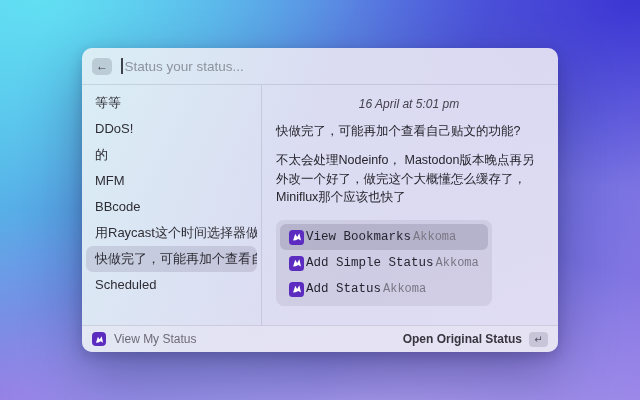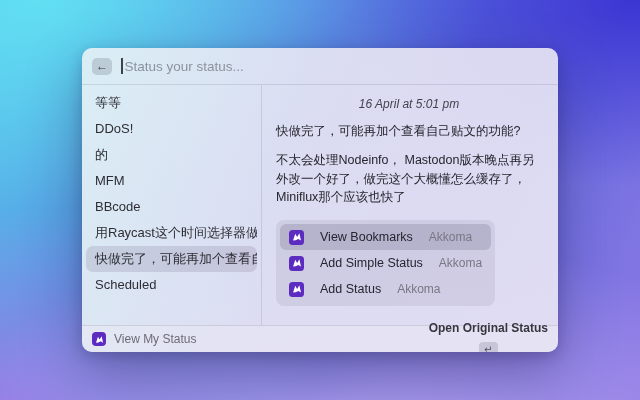--- a/index.html
+++ b/index.html
@@ -46,43 +46,43 @@
   .detail { flex:1 1 auto; padding:10px 16px 8px 14px; overflow:hidden; }
   .timestamp { font-style:italic; font-size:12px; color:#45424e; margin:2px 0 11px;text-align:center; }
   .para { font-size:12.5px; color:#26242c; line-height:1.5; margin-bottom:10px; max-width:272px; }
   
   .card {
     margin-top:13px; width:max-content; min-width:196px; max-width:100%;
     background:rgba(136,130,156,0.16); border-radius:8px; padding:4px;
   }
   .card-label { font-size:10.5px; color:#56535f; margin:4px 8px 5px; }
   .action-row {
-    display:flex; align-items:center; gap:16px; height:26px; padding:0 9px;
-    border-radius:6px; white-space:nowrap;
+    display:flex; align-items:center; gap:2px; height:26px; padding:0 9px;
+    border-radius:6px; white-space:nowrap;font-family:Liberation Mono, monospace;
   }
   .action-row.selected { background:rgba(106,99,130,0.24); }
   .app-icon {
     width:15px; height:15px; border-radius:3.5px; background:#5c2cc0;
     display:flex; align-items:center; justify-content:center; flex:0 0 15px;
   }
   .action-label { font-size:12.5px; color:#262430; }
   .action-app { font-size:12px; color:#7a7683; }
   
   .footer {
     height:27px; flex:0 0 27px; border-top:1px solid rgba(75,75,100,0.15);
     display:flex; align-items:center; justify-content:space-between;
     padding:0 10px; background:rgba(236,233,243,0.45);
   }
   .footer-left { display:flex; align-items:center; gap:8px; }
   .footer-icon {
     width:14px; height:14px; border-radius:4px; background:#5c2cc0;
     display:flex; align-items:center; justify-content:center;
   }
   .footer-left-label { font-size:12px; color:#6d6a77; }
-  .footer-right { display:flex; align-items:center; gap:7px;flex-direction:column; }
+  .footer-right { display:flex; align-items:center; gap:7px; }
   .footer-right-label { font-size:12px; font-weight:700; color:#38353f; }
   .keycap {
     min-width:19px; height:15px; padding:0 3px; border-radius:4px;
     background:rgba(122,117,140,0.26); display:flex; align-items:center; justify-content:center;
     font-size:10px; color:#534f5c;
   }
 </style>
 </head>
 <body>
 

